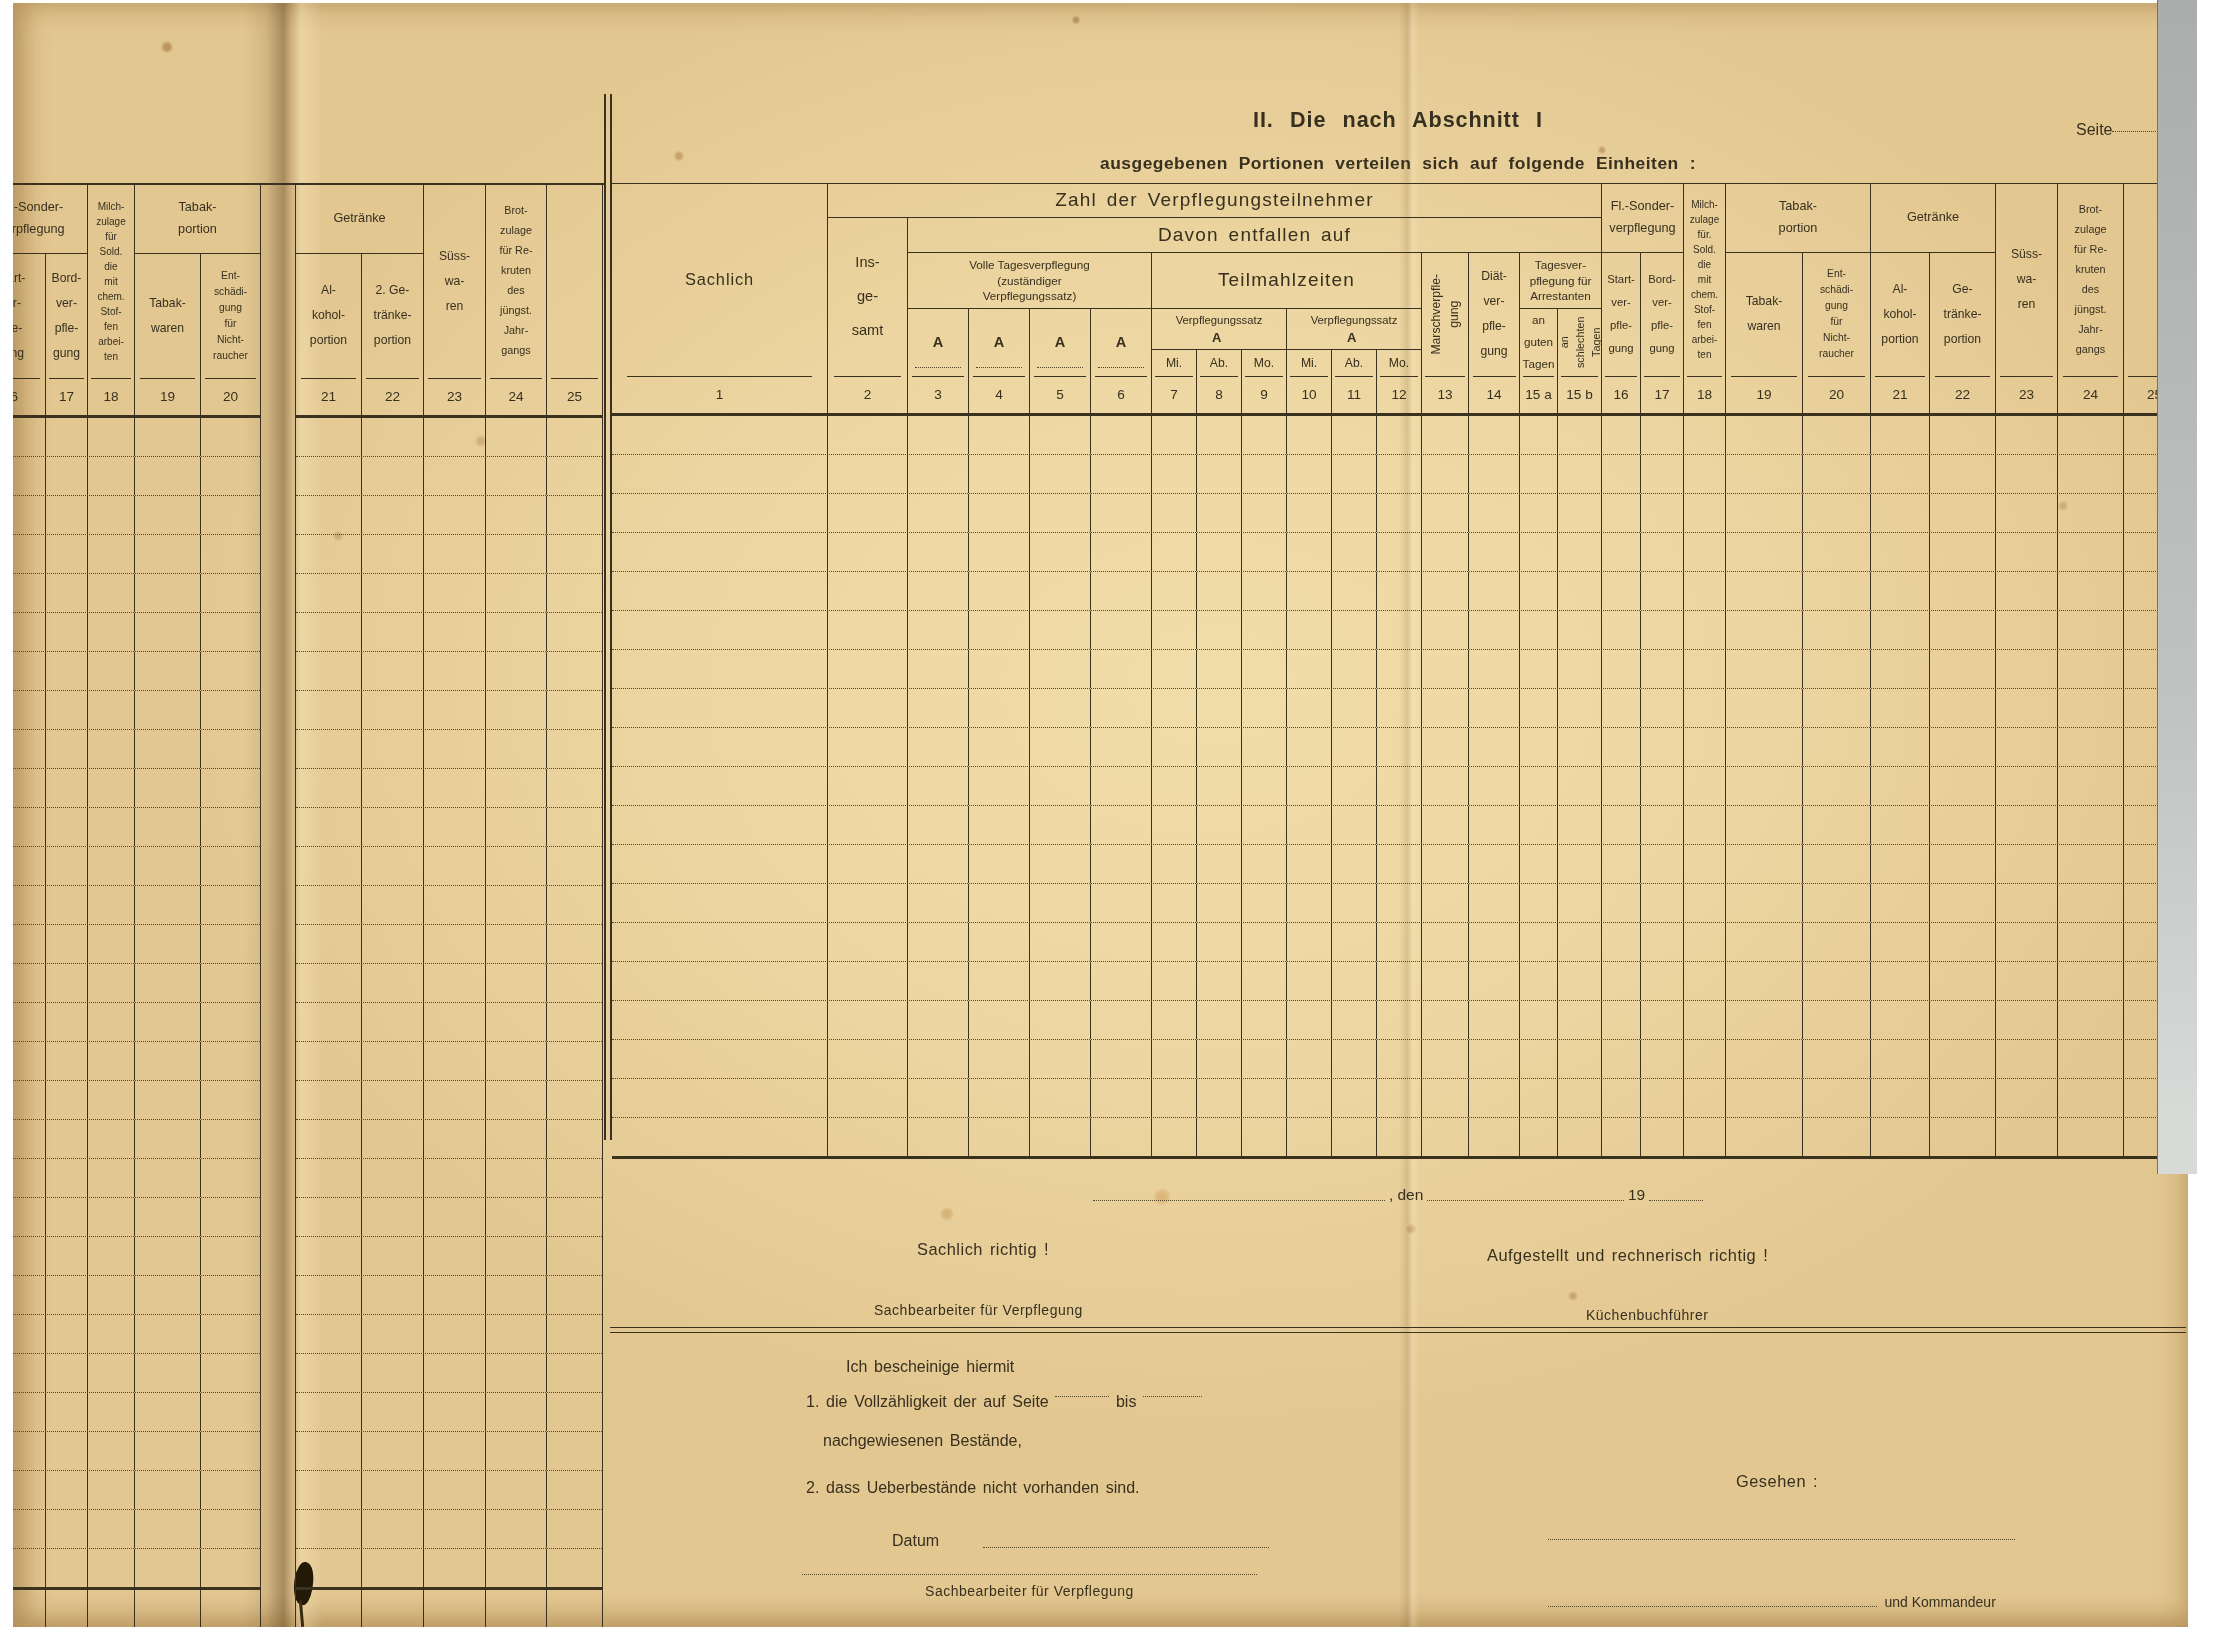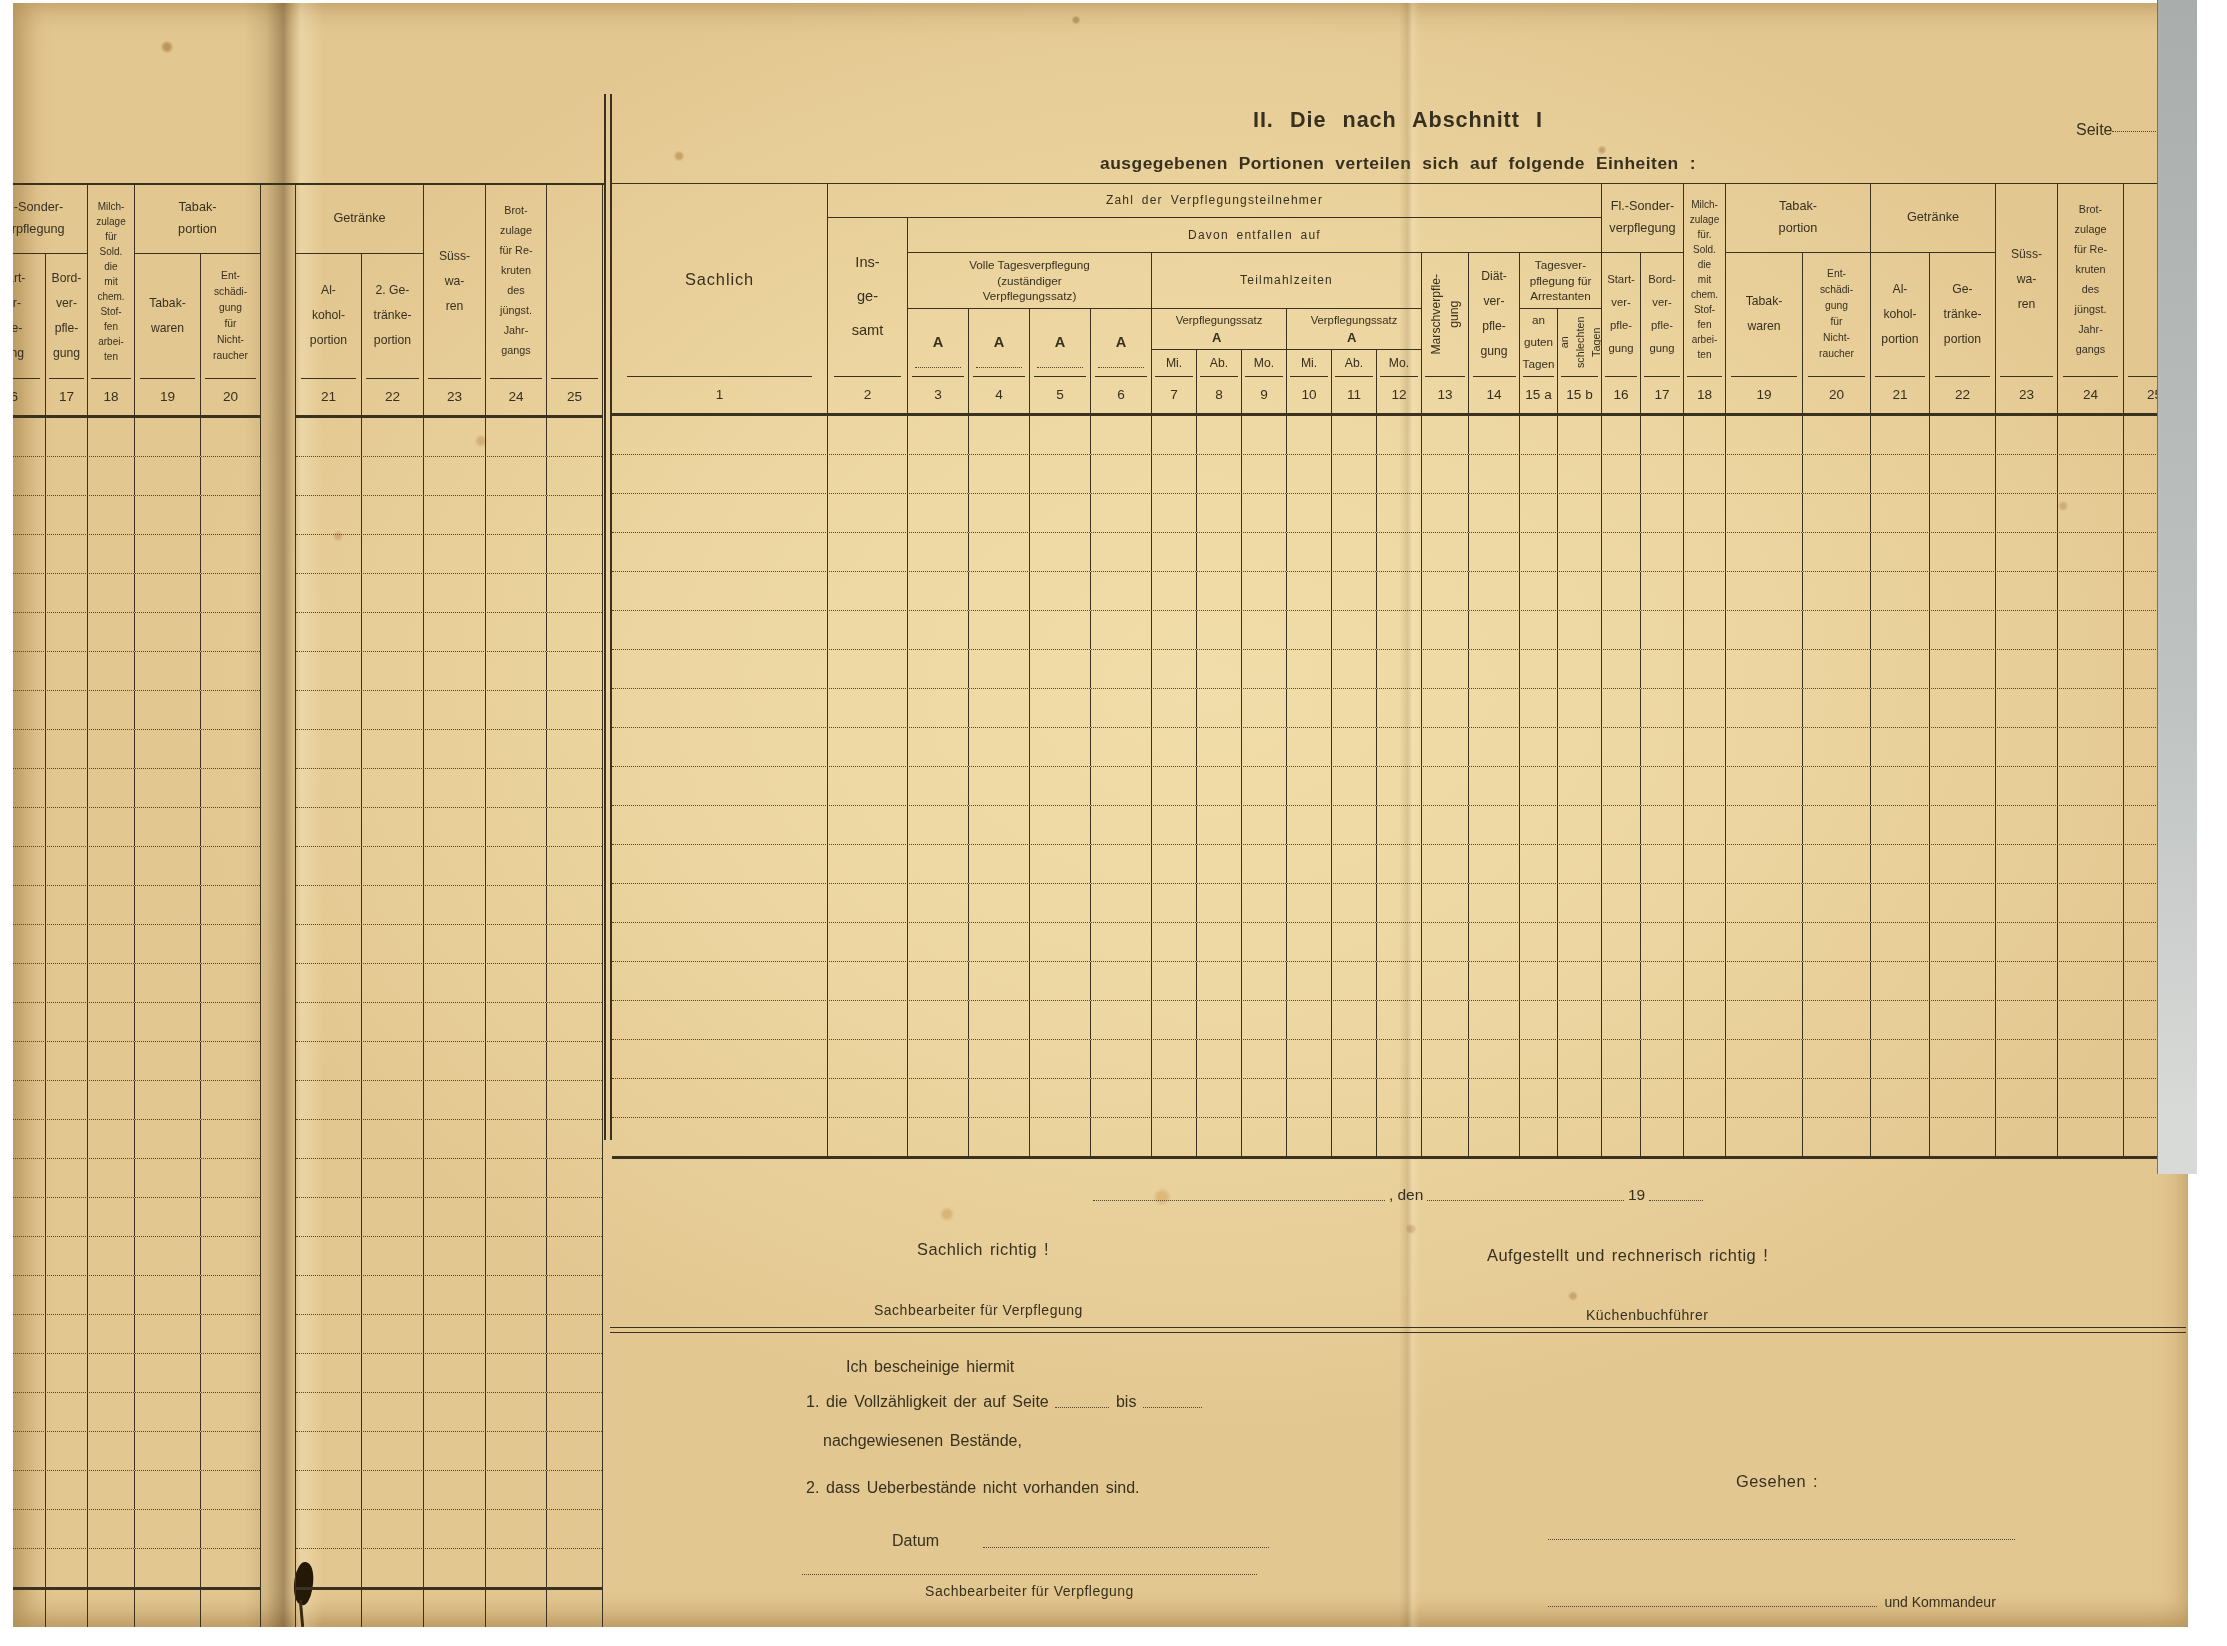--- a/index.html
+++ b/index.html
@@ -42,21 +42,21 @@
         transform:rotate(-5deg);z-index:7;}
   
   :root{--ink:#3a321f;--dot:#554729;
     --mcols:216px 80px 61px 61px 61px 61px 45px 45px 45px 45px 45px 45px 47px 51px 38px 44px 39px 43px 42px 77px 68px 59px 66px 62px 66px 61px;
     --s1cols:70px 42px 47px 66px 59px;
     --s2cols:66px 62px 62px 61px 55px;}
   .pre{white-space:pre-line;}
   .hc{border-right:1.9px solid var(--ink);display:flex;align-items:center;justify-content:center;
       text-align:center;overflow:hidden;}
   .hb{border-bottom:1.4px solid var(--ink);}
-  .h-big{font-size:12px;letter-spacing:1.2px;word-spacing:3.3px;}
+  .h-big{font-size:19px;letter-spacing:1.2px;word-spacing:3.3px;}
   .h-einheit{font-size:16.4px;letter-spacing:0.9px;}
   .h-ins{font-size:14.6px;line-height:2.3;}
   .h-grp{font-size:12.7px;line-height:1.7;}
   .h-sub{font-size:12.2px;line-height:2.05;}
   .h-head3{font-size:11.7px;line-height:1.3;}
   .h-sm{font-size:10px;line-height:1.5;}
   .h-sm2{font-size:10.3px;line-height:1.55;}
   .h-brot{font-size:10.8px;line-height:1.85;}
   .h-a{font-size:14.6px;font-weight:700;position:relative;}
   .h-a::after{content:"";position:absolute;left:12%;right:12%;bottom:7.5px;
@@ -104,21 +104,21 @@
   .den-row{left:1080px;top:1183px;width:610px;display:flex;align-items:flex-end;font-size:15.5px;}
   .den-row .f1{flex:1;margin-bottom:2.8px;}
   .den-row .f2{width:197px;margin-bottom:2.8px;}
   .den-row .f3{width:54px;margin-bottom:2.8px;}
   .den-row span.lbl{padding:0 3.8px;}
   .sig{font-size:16.4px;letter-spacing:0.5px;word-spacing:1.9px;}
   .sigsm{font-size:14px;letter-spacing:0.5px;}
   .rule2{left:597px;top:1324px;width:1576px;height:4.7px;border-top:1.9px solid var(--ink);
          border-bottom:1.4px solid var(--ink);}
   .cert{font-size:16px;word-spacing:2.3px;}
-  .cert-row{display:flex;align-items:flex-end;}
+  .cert-row{display:flex;}
   .cert-row .fa{width:54px;margin:0 6.6px 2.8px 6.6px;}
   .cert-row .fb{width:59px;margin:0 0 2.8px 6.6px;}
   .datum-row{display:flex;align-items:flex-end;}
   .datum-row .fl{width:286px;margin-bottom:1.9px;}
   .dotline{border-bottom:1.4px dotted var(--dot);height:1.9px;}
   .center{text-align:center;}
   .komm-row{display:flex;align-items:flex-end;font-size:14px;}
   .komm-row .fl{width:329px;margin-bottom:2.8px;margin-right:7.5px;}
 </style>
 </head>

